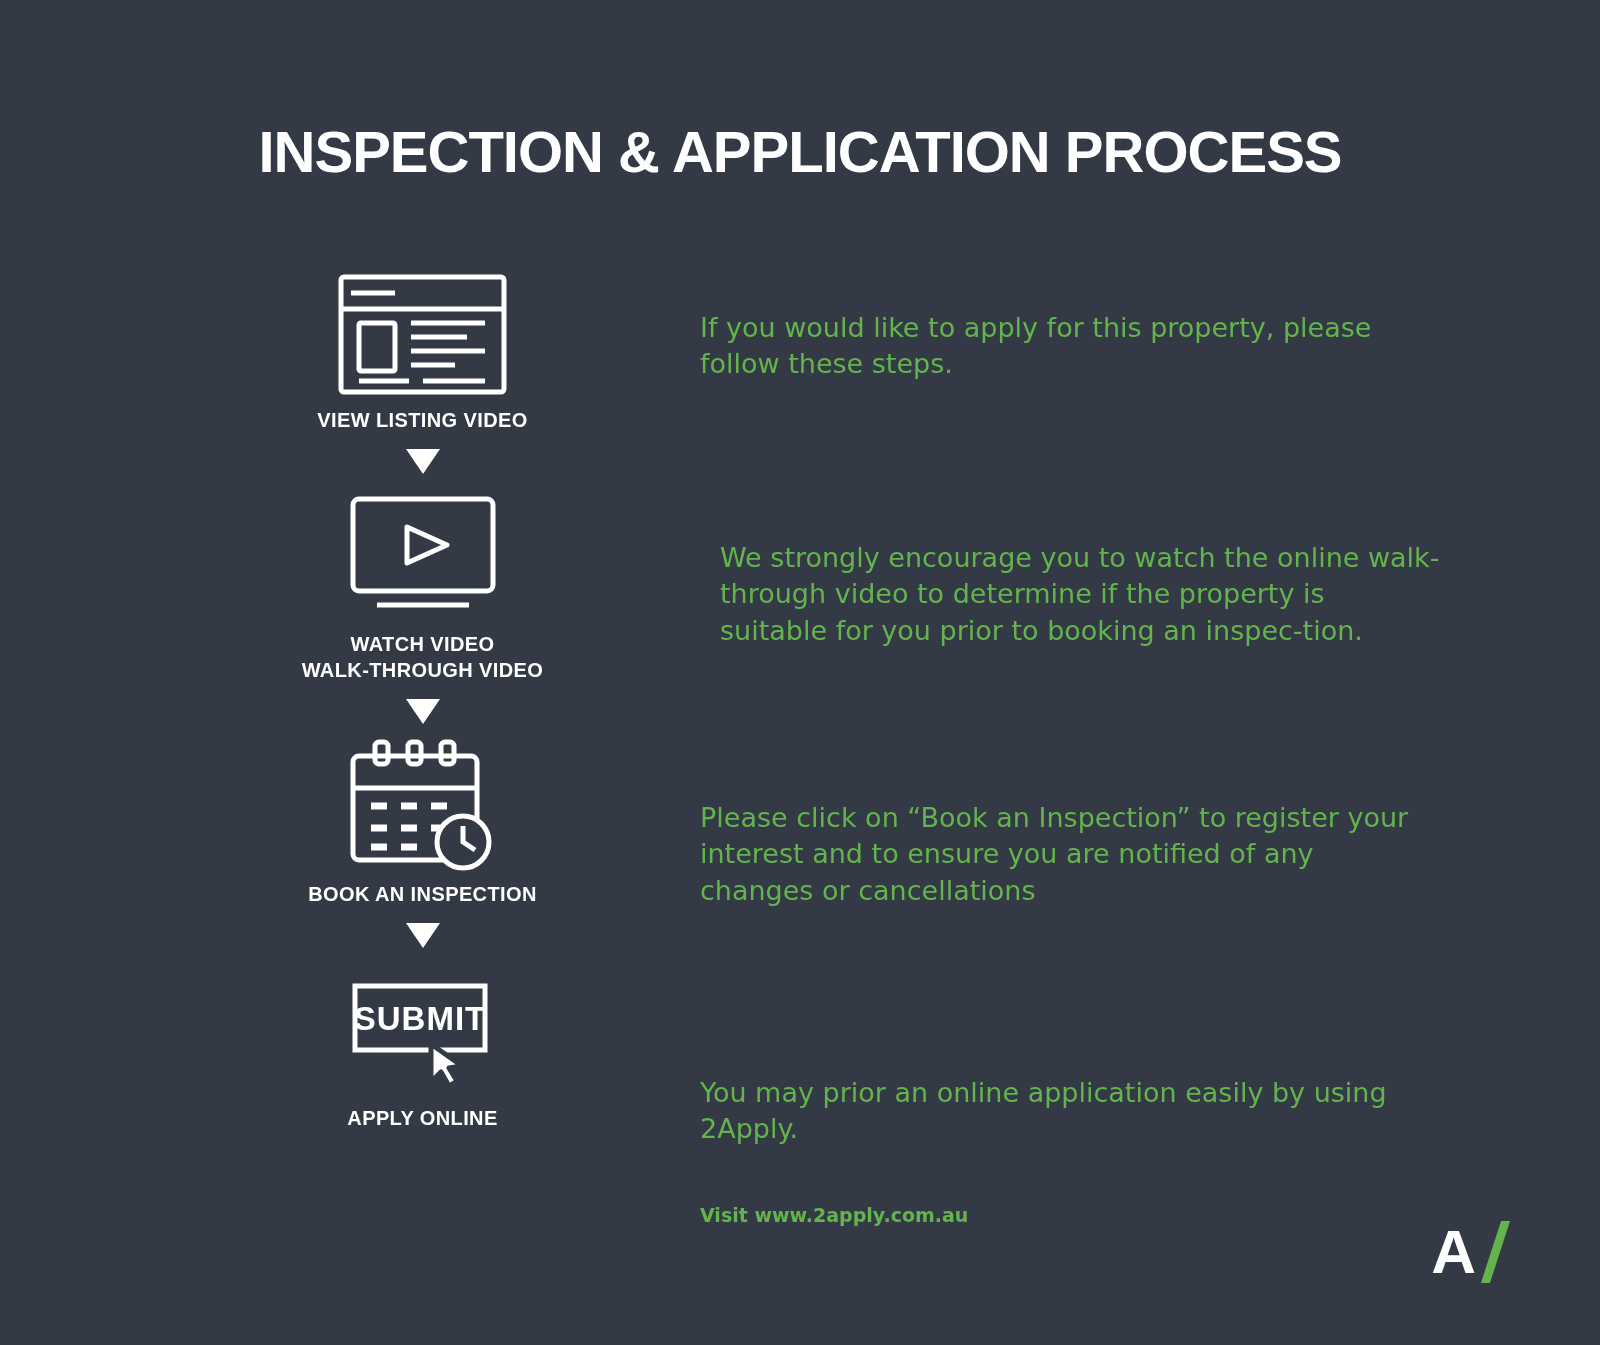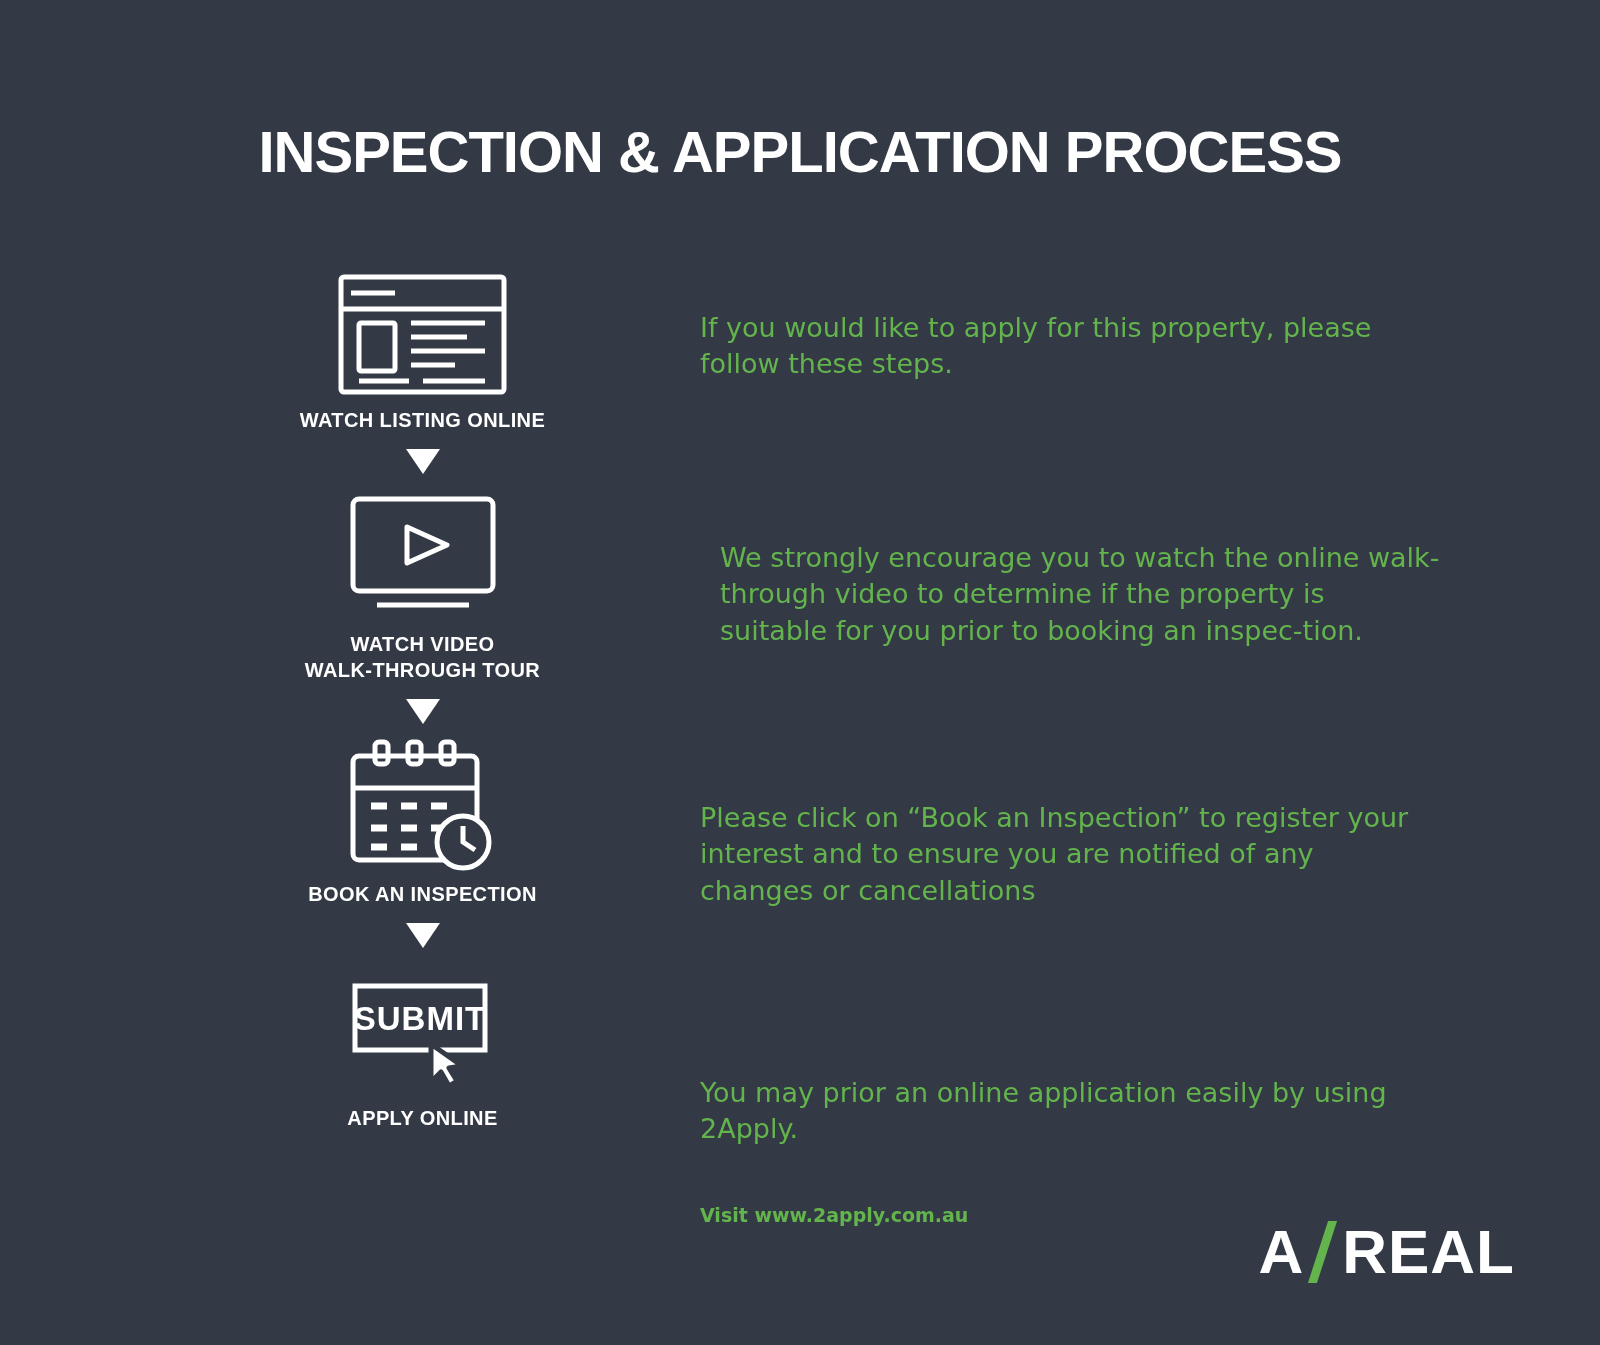--- a/index.html
+++ b/index.html
@@ -137,38 +137,38 @@
           <line x1="16" y1="28" x2="60" y2="28" stroke-width="5"></line>
           <rect x="24" y="58" width="36" height="48" rx="2"></rect>
           <line x1="76" y1="58" x2="150" y2="58"></line>
           <line x1="76" y1="72" x2="132" y2="72"></line>
           <line x1="76" y1="86" x2="150" y2="86"></line>
           <line x1="76" y1="100" x2="120" y2="100"></line>
           <line x1="24" y1="116" x2="74" y2="116"></line>
           <line x1="88" y1="116" x2="150" y2="116"></line>
         </svg>
       </div>
-      <div class="step-label">WATCH LISTING ONLINE</div>
+      <div class="step-label">VIEW LISTING VIDEO</div>
     </div>
 
     <div class="arrow-wrap">
       <div class="arrow"></div>
     </div>
 
     <div class="step">
       <div class="icon-wrap">
         <svg width="175" height="130" viewBox="0 0 175 130" fill="none" stroke="#ffffff" stroke-width="5">
           <rect x="18" y="10" width="140" height="92" rx="6"></rect>
           <path d="M72 38 L112 56 L72 74 Z" stroke-linejoin="round"></path>
           <line x1="42" y1="116" x2="134" y2="116"></line>
         </svg>
       </div>
       <div class="step-label">
         <span>WATCH VIDEO</span><br>
-        <span>WALK-THROUGH TOUR</span>
+        <span>WALK-THROUGH VIDEO</span>
       </div>
     </div>
 
     <div class="arrow-wrap">
       <div class="arrow"></div>
     </div>
 
     <div class="step">
       <div class="icon-wrap">
         <svg width="175" height="140" viewBox="0 0 175 140" fill="none" stroke="#ffffff" stroke-width="5">
@@ -213,16 +213,15 @@
     <div class="para p1" style="top:20px;">If you would like to apply for this property, please follow these steps.</div>
     <div class="para p2" style="top:250px;margin-left:20px;">We strongly encourage you to watch the online walk-through video to determine if the property is suitable for you prior to booking an inspec-tion.</div>
     <div class="para p3" style="top:510px;">Please click on “Book an Inspection” to register your interest and to ensure you are notified of any changes or cancellations</div>
     <div class="para p4" style="top:785px;">You may prior an online application easily by using 2Apply.</div>
     <div class="visit" style="top:914px;">Visit www.2apply.com.au</div>
   </div>
 
   <div class="logo">
     <span>A</span>
     <span class="slash"></span>
-    <span>REAL</span>
   </div>
 
 </div>
 
 </body></html>

